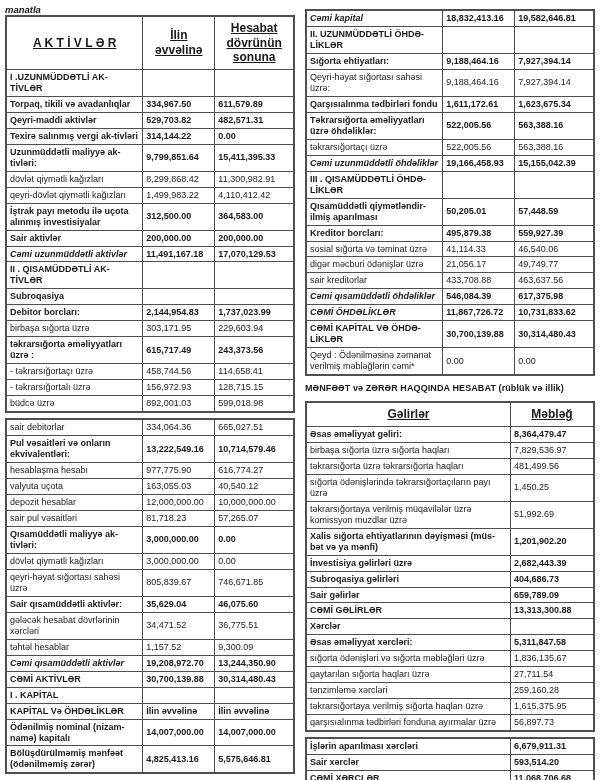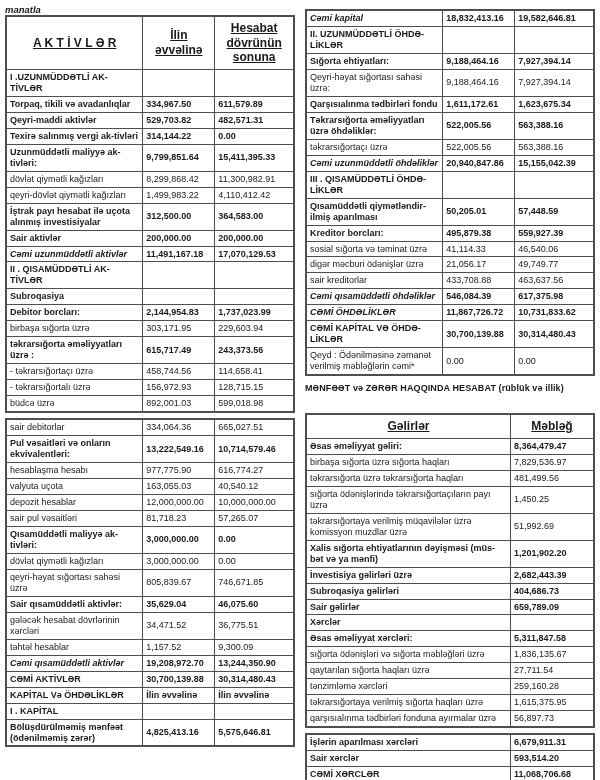--- a/index.html
+++ b/index.html
@@ -37,21 +37,21 @@
   tr.row-b { font-weight: bold; }
   tr.row-bi { font-weight: bold; }
   tr.row-bi td:first-child { font-style: italic; }
   tr.row-c { font-weight: bold; }
   tr.row-c td:first-child { }
 
   .pl-title {
     font-weight: bold;
     font-size: 9px;
     white-space: nowrap;
-    margin: 7px 0 20px 0;
+    margin: 7px 0 8px 0;
     letter-spacing: 0.1px;
   }
 </style>
 </head>
 <body>
 
 <div class="wrap">
 
   <div class="col">
     <div class="unit">manatla</div>
@@ -99,21 +99,21 @@
             <td>dövlət qiymətli kağızları</td>
             <td>8,299,868.42</td>
             <td>11,300,982.91</td>
           </tr>
           <tr class="row-r">
             <td>qeyri-dövlət qiymətli kağızları</td>
             <td>1,499,983.22</td>
             <td>4,110,412.42</td>
           </tr>
           <tr class="row-b">
-            <td>İştrak payı hesabat ilə uçota alınmış investisiyalar</td>
+            <td>İştrak payı metodu ilə uçota alınmış investisiyalar</td>
             <td>312,500.00</td>
             <td>364,583.00</td>
           </tr>
           <tr class="row-b">
             <td>Sair aktivlər</td>
             <td>200,000.00</td>
             <td>200,000.00</td>
           </tr>
           <tr class="row-bi">
             <td>Cəmi uzunmüddətli aktivlər</td>
@@ -234,28 +234,33 @@
             <td>Cəmi qısamüddətli aktivlər</td>
             <td>19,208,972.70</td>
             <td>13,244,350.90</td>
           </tr>
           <tr class="row-b">
             <td>CƏMİ AKTİVLƏR</td>
             <td>30,700,139.88</td>
             <td>30,314,480.43</td>
           </tr>
           <tr class="row-b">
+            <td>I . KAPİTAL</td>
+            <td></td>
+            <td></td>
+          </tr>
+          <tr class="row-b">
             <td>KAPİTAL Və ÖHDƏLİKLƏR</td>
             <td>İlin əvvəlinə</td>
             <td>İlin əvvəlinə</td>
           </tr>
           <tr class="row-b">
-            <td>I . KAPİTAL</td>
-            <td></td>
-            <td></td>
+            <td>Ödənilmiş nominal (nizam-namə) kapitalı</td>
+            <td>14,007,000.00</td>
+            <td>14,007,000.00</td>
           </tr>
           <tr class="row-b">
             <td>Bölüşdürülməmiş mənfəət (ödənilməmiş zərər)</td>
             <td>4,825,413.16</td>
             <td>5,575,646.81</td>
           </tr>
         </tbody>
     </table>
   </div>
 
@@ -298,21 +303,21 @@
             <td>522,005.56</td>
             <td>563,388.16</td>
           </tr>
           <tr class="row-r">
             <td>təkrarsığortaçı üzrə</td>
             <td>522,005.56</td>
             <td>563,388.16</td>
           </tr>
           <tr class="row-bi">
             <td>Cəmi uzunmüddətli öhdəliklər</td>
-            <td>20,940,847.86</td>
+            <td>19,166,458.93</td>
             <td>15,155,042.39</td>
           </tr>
           <tr class="row-b">
             <td>III . QISAMÜDDƏTLİ ÖHDƏ-LİKLƏR</td>
             <td></td>
             <td></td>
           </tr>
           <tr class="row-b">
             <td>Qısamüddətli qiymətləndir-ilmiş aparılması</td>
             <td>50,205.01</td>
@@ -404,20 +409,24 @@
             <td>2,682,443.39</td>
           </tr>
           <tr class="row-b">
             <td>Subroqasiya gəlirləri</td>
             <td>404,686.73</td>
           </tr>
           <tr class="row-b">
             <td>Sair gəlirlər</td>
             <td>659,789.09</td>
           </tr>
+          <tr class="row-b">
+            <td>CƏMİ GƏLİRLƏR</td>
+            <td>13,313,300.88</td>
+          </tr>
           <tr class="row-c">
             <td>Xərclər</td>
             <td></td>
           </tr>
           <tr class="row-b">
             <td>Əsas əməliyyat xərcləri:</td>
             <td>5,311,847.58</td>
           </tr>
           <tr class="row-r">
             <td>sığorta ödənişləri və sığorta məbləğləri üzrə</td>

